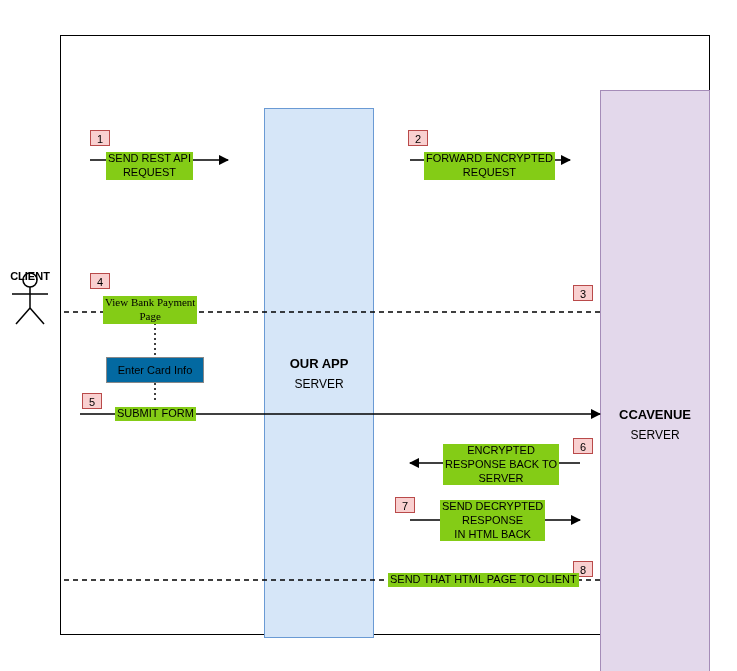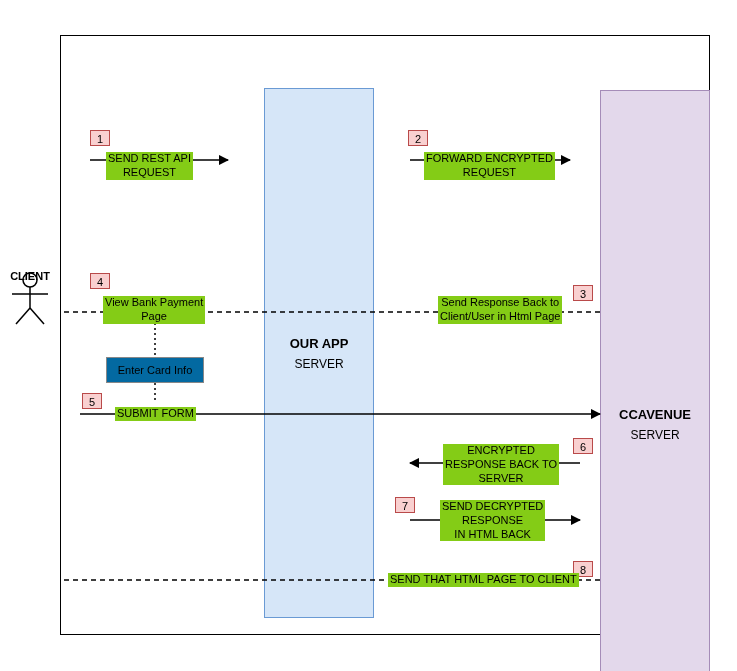--- a/index.html
+++ b/index.html
@@ -84,21 +84,21 @@
     <svg width="56" height="56" viewBox="0 0 56 56">
       <circle cx="28" cy="10" r="7" fill="none" stroke="#000" stroke-width="1.5"></circle>
       <line x1="28" y1="17" x2="28" y2="38" stroke="#000" stroke-width="1.5"></line>
       <line x1="10" y1="24" x2="46" y2="24" stroke="#000" stroke-width="1.5"></line>
       <line x1="28" y1="38" x2="14" y2="54" stroke="#000" stroke-width="1.5"></line>
       <line x1="28" y1="38" x2="42" y2="54" stroke="#000" stroke-width="1.5"></line>
     </svg>
     <div>CLIENT</div>
   </div>
 
-  <div class="lifeline ourapp" style="left:264px; top:88px; width:110px; height:530px;">
+  <div class="lifeline ourapp" style="left:264px; top:108px; width:110px; height:530px;">
     <div class="title">OUR APP</div>
     <div class="sub">SERVER</div>
   </div>
 
   <div class="lifeline ccavenue" style="left:600px; top:90px; width:110px; height:669px;">
     <div class="title">CCAVENUE</div>
     <div class="sub">SERVER</div>
   </div>
 
   <svg width="737" height="671">
@@ -127,25 +127,23 @@
 
   <div class="tag" style="left:90px; top:130px;">1</div>
   <div class="lbl" style="left:106px; top:152px;">SEND REST API
 REQUEST</div>
 
   <div class="tag" style="left:408px; top:130px;">2</div>
   <div class="lbl" style="left:424px; top:152px;">FORWARD ENCRYPTED
 REQUEST</div>
 
   <div class="tag" style="left:573px; top:285px;">3</div>
-  <div class="lbl" style="left:438px; top:296px; text-align:center;">Send Response Back to
-Client/User in Html Page</div>
 
   <div class="tag" style="left:90px; top:273px;">4</div>
-  <div class="lbl" style="left:103px; top:296px;">View Bank Payment
+  <div class="lbl" style="left:103px; top:296px;font-family:Liberation Serif, serif;">View Bank Payment
 Page</div>
 
   <div class="cardbox" style="left:106px; top:357px; width:98px; height:26px;">
     <span>Enter Card Info</span>
   </div>
 
   <div class="tag" style="left:82px; top:393px;">5</div>
   <div class="lbl" style="left:115px; top:407px;">SUBMIT FORM</div>
 
   <div class="tag" style="left:573px; top:438px;">6</div>

